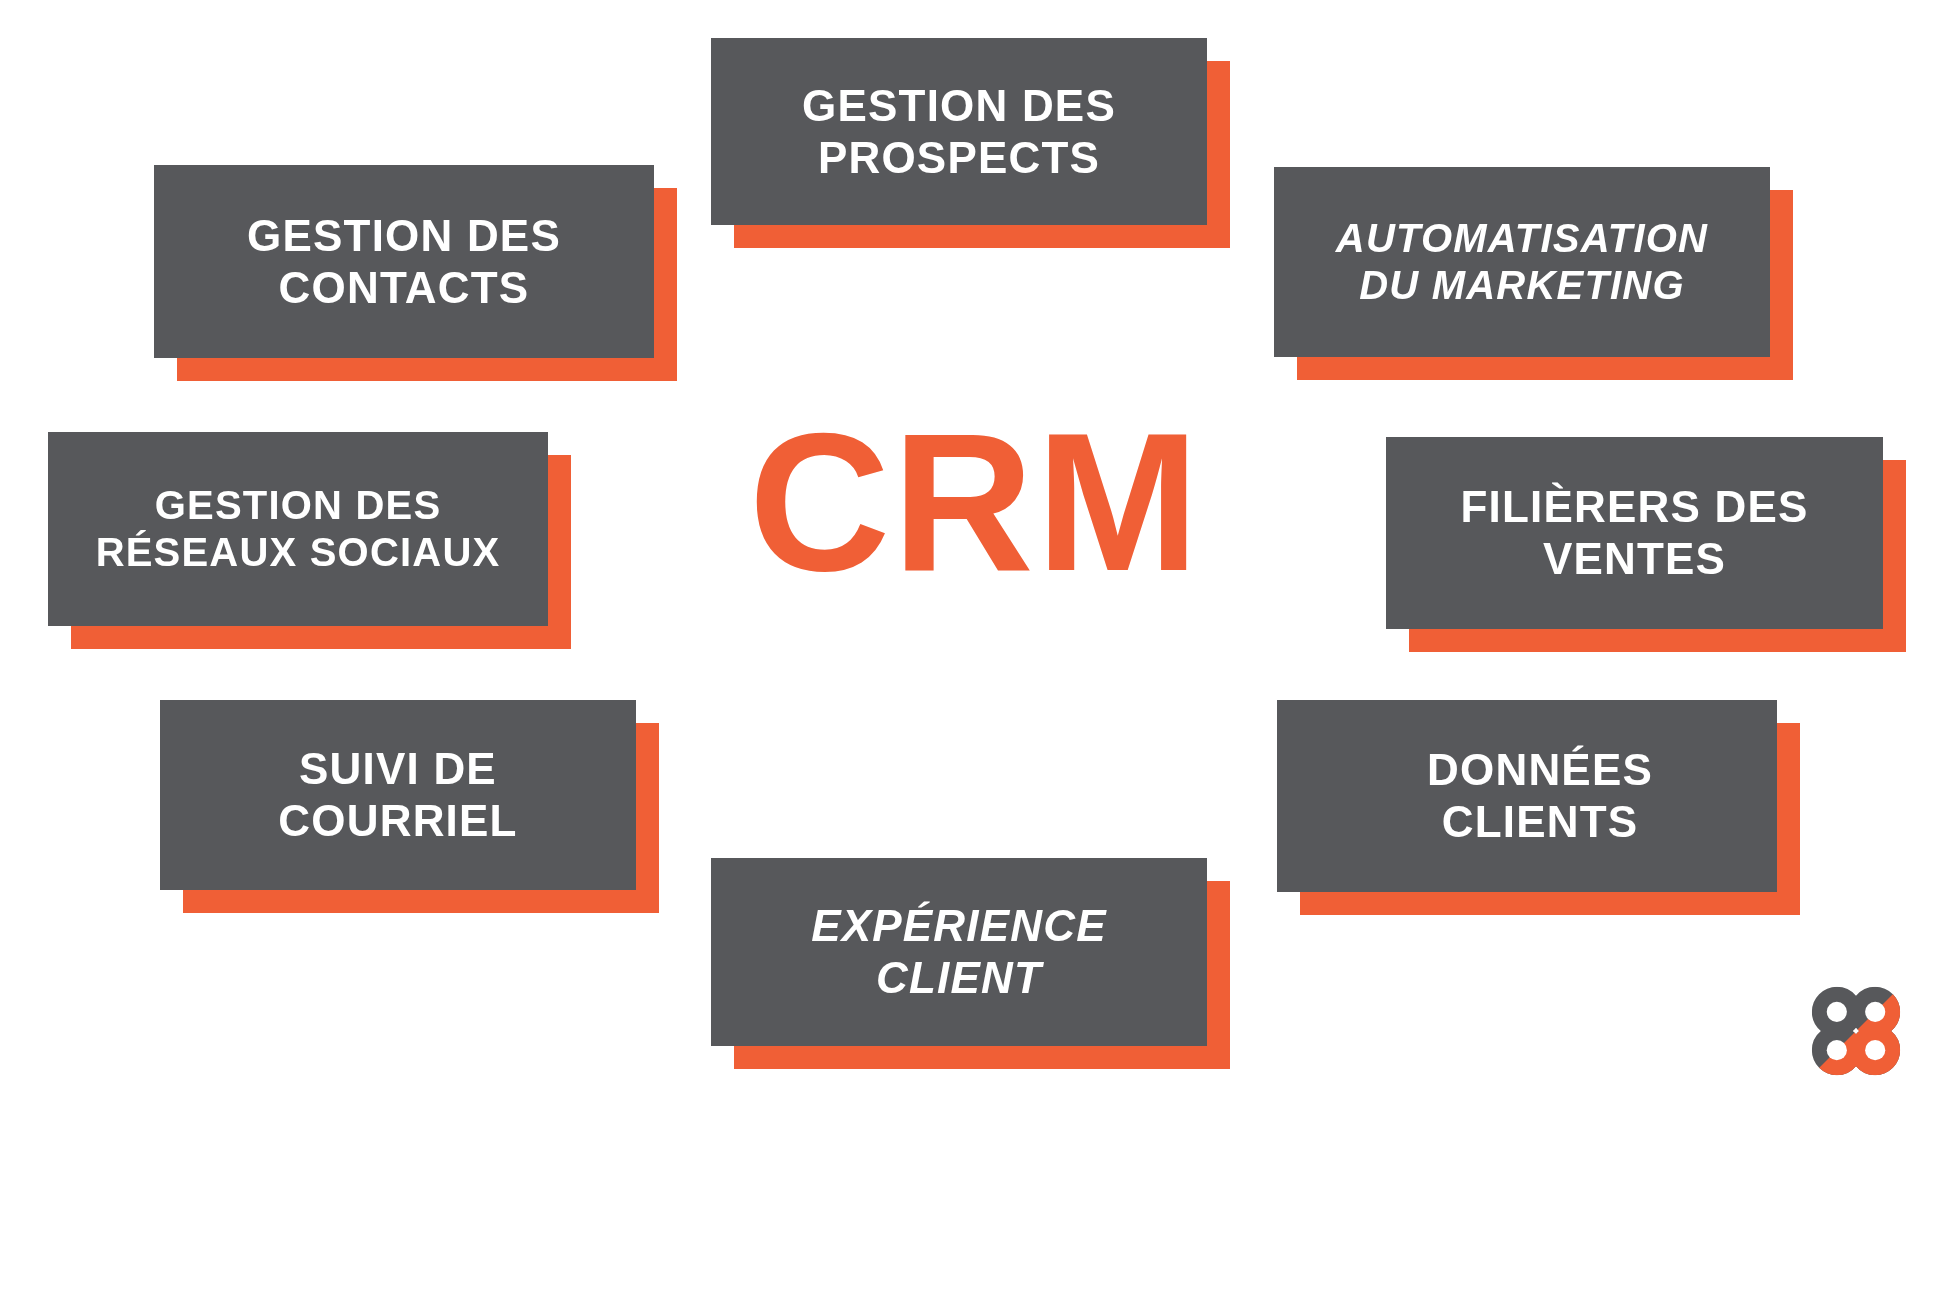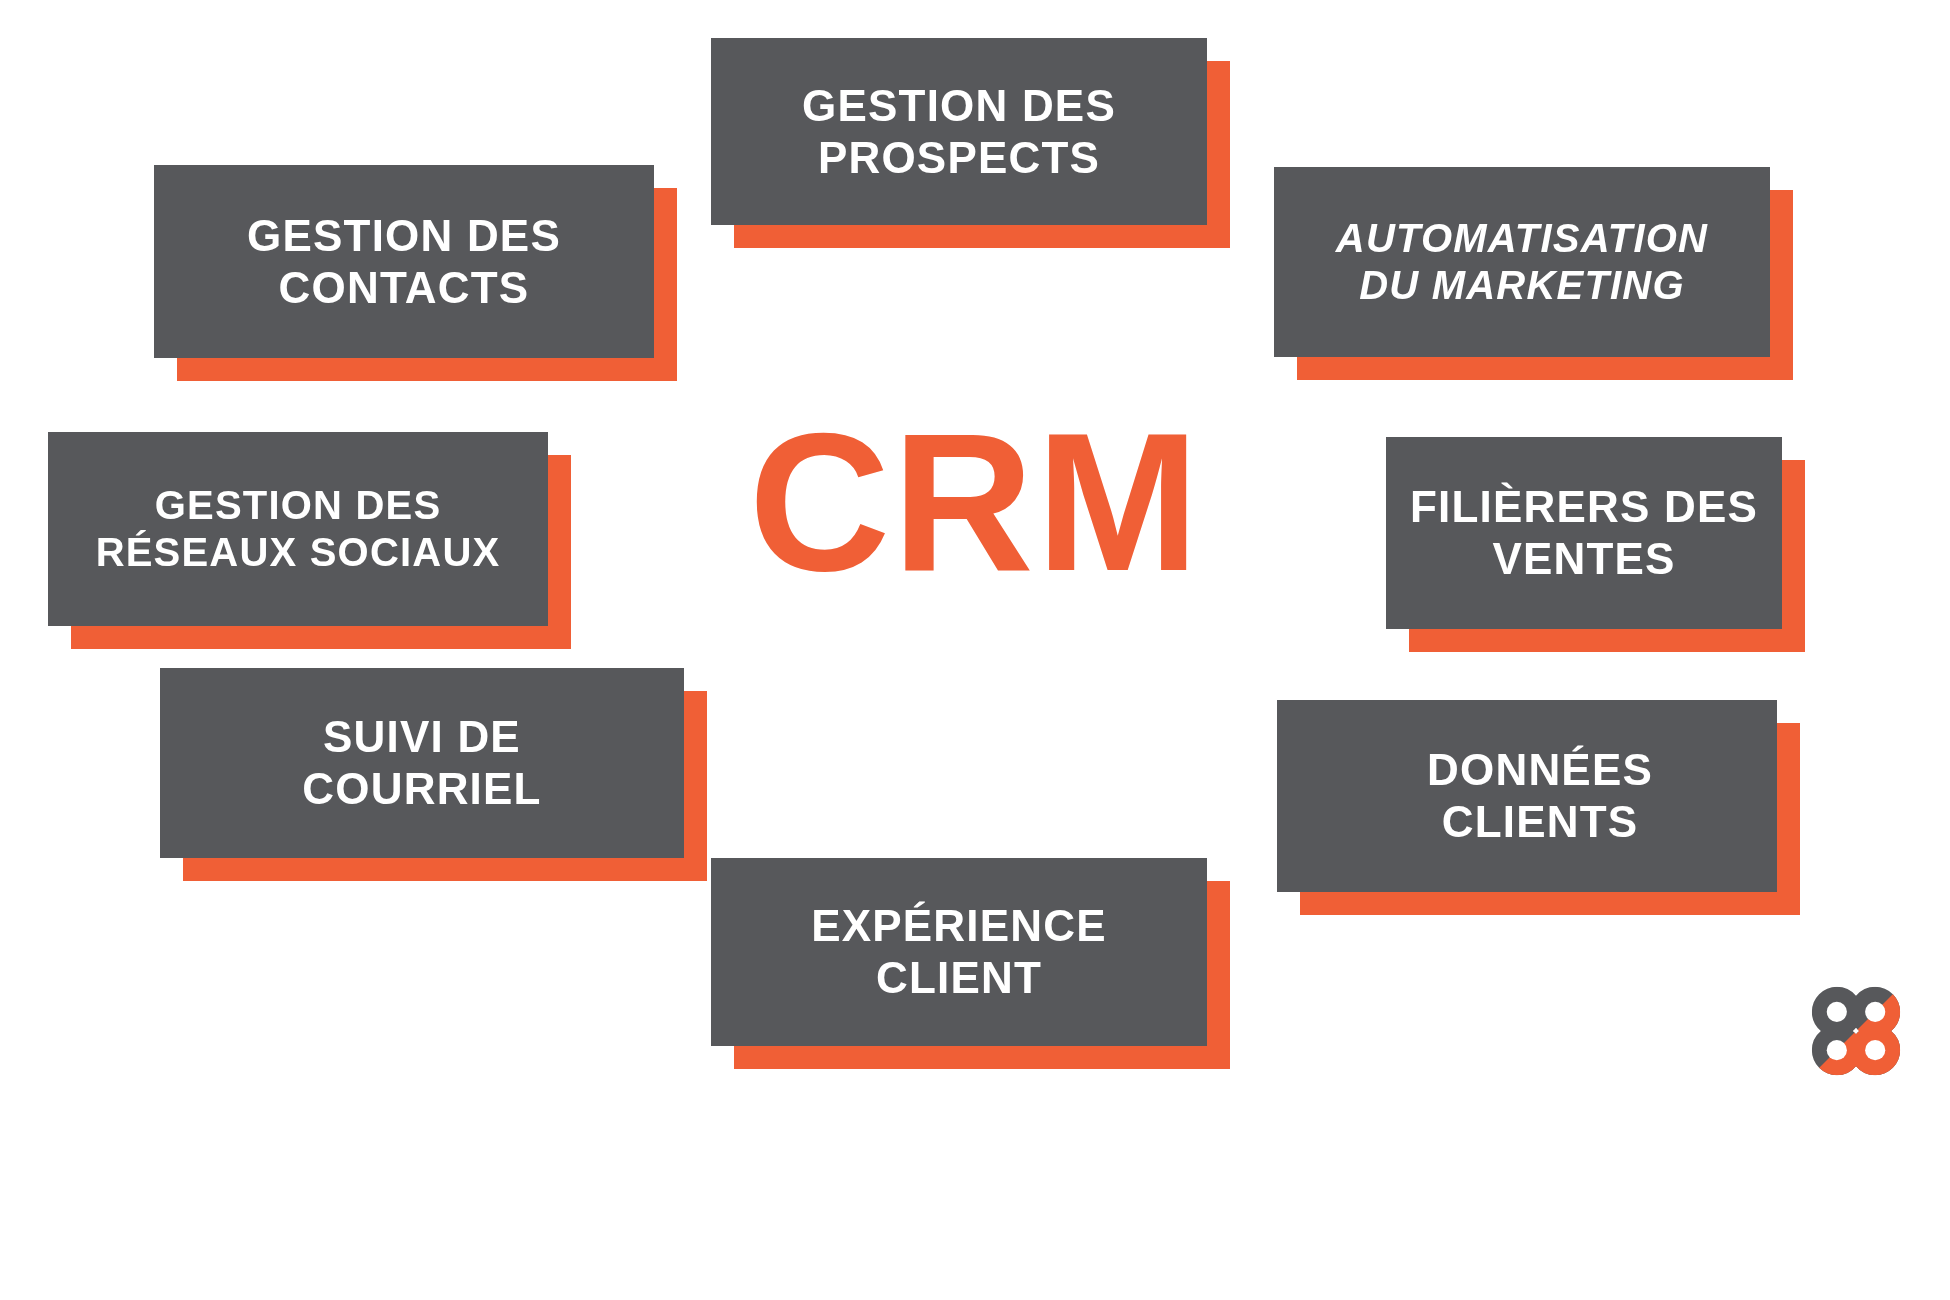--- a/index.html
+++ b/index.html
@@ -109,45 +109,45 @@
 DU MARKETING</div>
         </div>
       </div>
       <div class="card label-sm" style="left: 48px; top: 432px; width: 500px; height: 194px;">
         <div class="shadow-plate" style="background: rgb(240, 95, 54);"></div>
         <div class="front-plate" style="background: rgb(87, 88, 91);">
           <div class="card-label" style="color: rgb(255, 255, 255);">GESTION DES
 RÉSEAUX SOCIAUX</div>
         </div>
       </div>
-      <div class="card" style="left: 1386px; top: 437px; width: 396px; height: 192px;">
+      <div class="card" style="left: 1386px; top: 437px; width: 497px; height: 192px;">
         <div class="shadow-plate" style="background: rgb(240, 95, 54);"></div>
         <div class="front-plate" style="background: rgb(87, 88, 91);">
           <div class="card-label" style="color: rgb(255, 255, 255);">FILIÈRERS DES
 VENTES</div>
         </div>
       </div>
-      <div class="card" style="left: 160px; top: 668px; width: 524px; height: 190px;">
+      <div class="card" style="left: 160px; top: 700px; width: 476px; height: 190px;">
         <div class="shadow-plate" style="background: rgb(240, 95, 54);"></div>
         <div class="front-plate" style="background: rgb(87, 88, 91);">
           <div class="card-label" style="color: rgb(255, 255, 255);">SUIVI DE
 COURRIEL</div>
         </div>
       </div>
       <div class="card" style="left: 1277px; top: 700px; width: 500px; height: 192px;">
         <div class="shadow-plate" style="background: rgb(240, 95, 54);"></div>
         <div class="front-plate" style="background: rgb(87, 88, 91); padding-left: 44px;">
           <div class="card-label" style="color: rgb(255, 255, 255);">DONNÉES
 CLIENTS</div>
         </div>
       </div>
       <div class="card" style="left: 711px; top: 858px; width: 496px; height: 188px;">
         <div class="shadow-plate" style="background: rgb(240, 95, 54);"></div>
         <div class="front-plate" style="background: rgb(87, 88, 91);">
-          <div class="card-label" style="color: rgb(255, 255, 255);">EXPÉRIENCE
+          <div class="card-label" style="color: rgb(255, 255, 255); font-style: italic;">EXPÉRIENCE
 CLIENT</div>
         </div>
       </div>
     </div>
 
   <div id="center-title" style="color: rgb(240, 95, 54);">CRM</div>
 
   <div id="brand-logo">
     <svg viewBox="0 0 100 100" width="96" height="96" aria-hidden="true">
       <defs>

